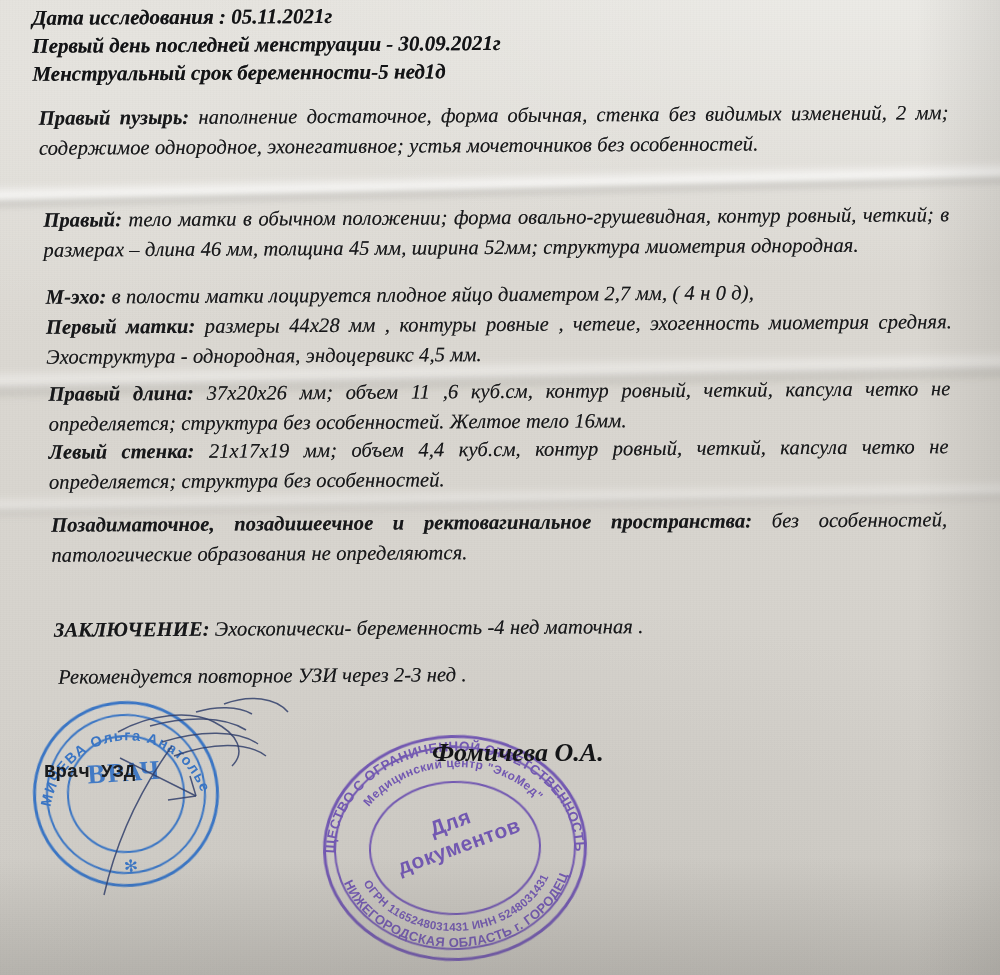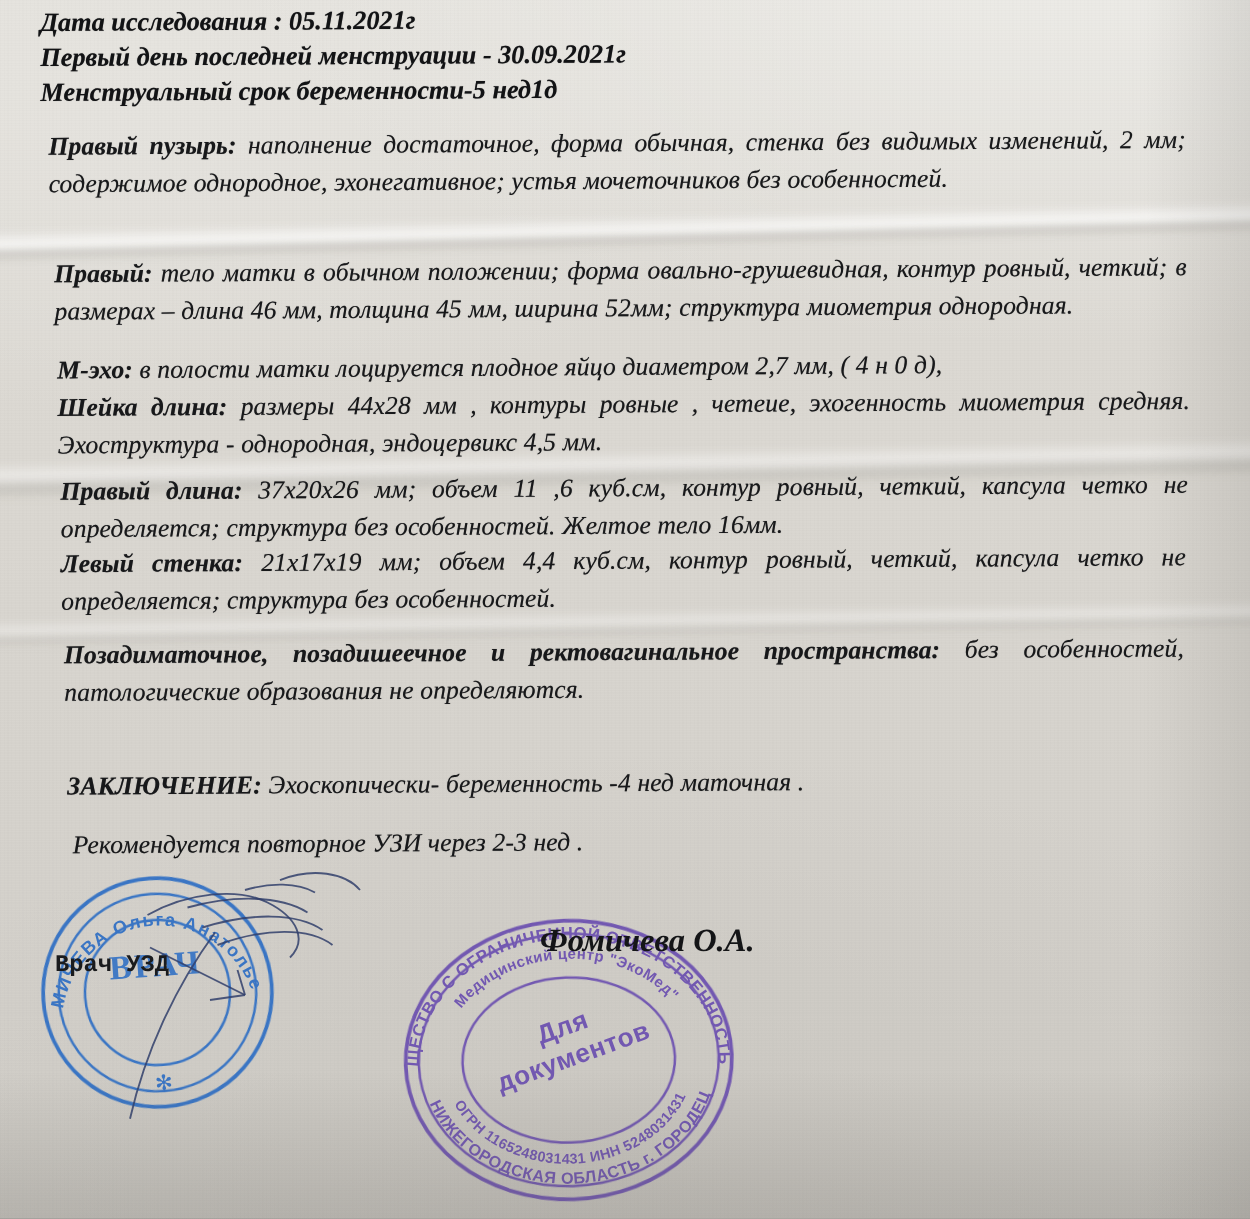--- a/index.html
+++ b/index.html
@@ -255,21 +255,21 @@
 
     <div class="blk" style="left:42px; top:206px; width:906px;">
       <b>Правый:</b><span> тело матки в обычном положении; форма овально-грушевидная, контур ровный, четкий;  в размерах   –  длина   46  мм,  толщина   45   мм,  ширина   52мм;  структура миометрия  однородная.</span>
     </div>
 
     <div class="blk" style="left:44px; top:283px; width:900px; text-align:left;">
       <b>М-эхо:</b><span> в полости матки лоцируется плодное яйцо диаметром   2,7  мм,  ( 4  н 0  д),</span>
     </div>
 
     <div class="blk" style="left:44px; top:313px; width:906px;">
-      <b>Шейка длина:</b><span>   размеры  44x28 мм ,  контуры ровные ,   четеие, эхогенность миометрия средняя. Эхоструктура  - однородная,    эндоцервикс  4,5  мм.</span>
+      <b>Первый матки:</b><span>   размеры  44x28 мм ,  контуры ровные ,   четеие, эхогенность миометрия средняя. Эхоструктура  - однородная,    эндоцервикс  4,5  мм.</span>
     </div>
 
     <div class="blk" style="left:46px; top:380px; width:902px;">
       <b>Правый длина:</b><span>  37x20x26  мм;   объем    11 ,6 куб.см,  контур ровный,  четкий, капсула четко не определяется; структура   без особенностей. Желтое тело 16мм.</span>
     </div>
 
     <div class="blk" style="left:46px; top:438px; width:900px;">
       <b>Левый стенка:</b><span> 21x17x19   мм;  объем   4,4 куб.см, контур ровный, четкий, капсула четко не определяется; структура   без особенностей.</span>
     </div>
 

